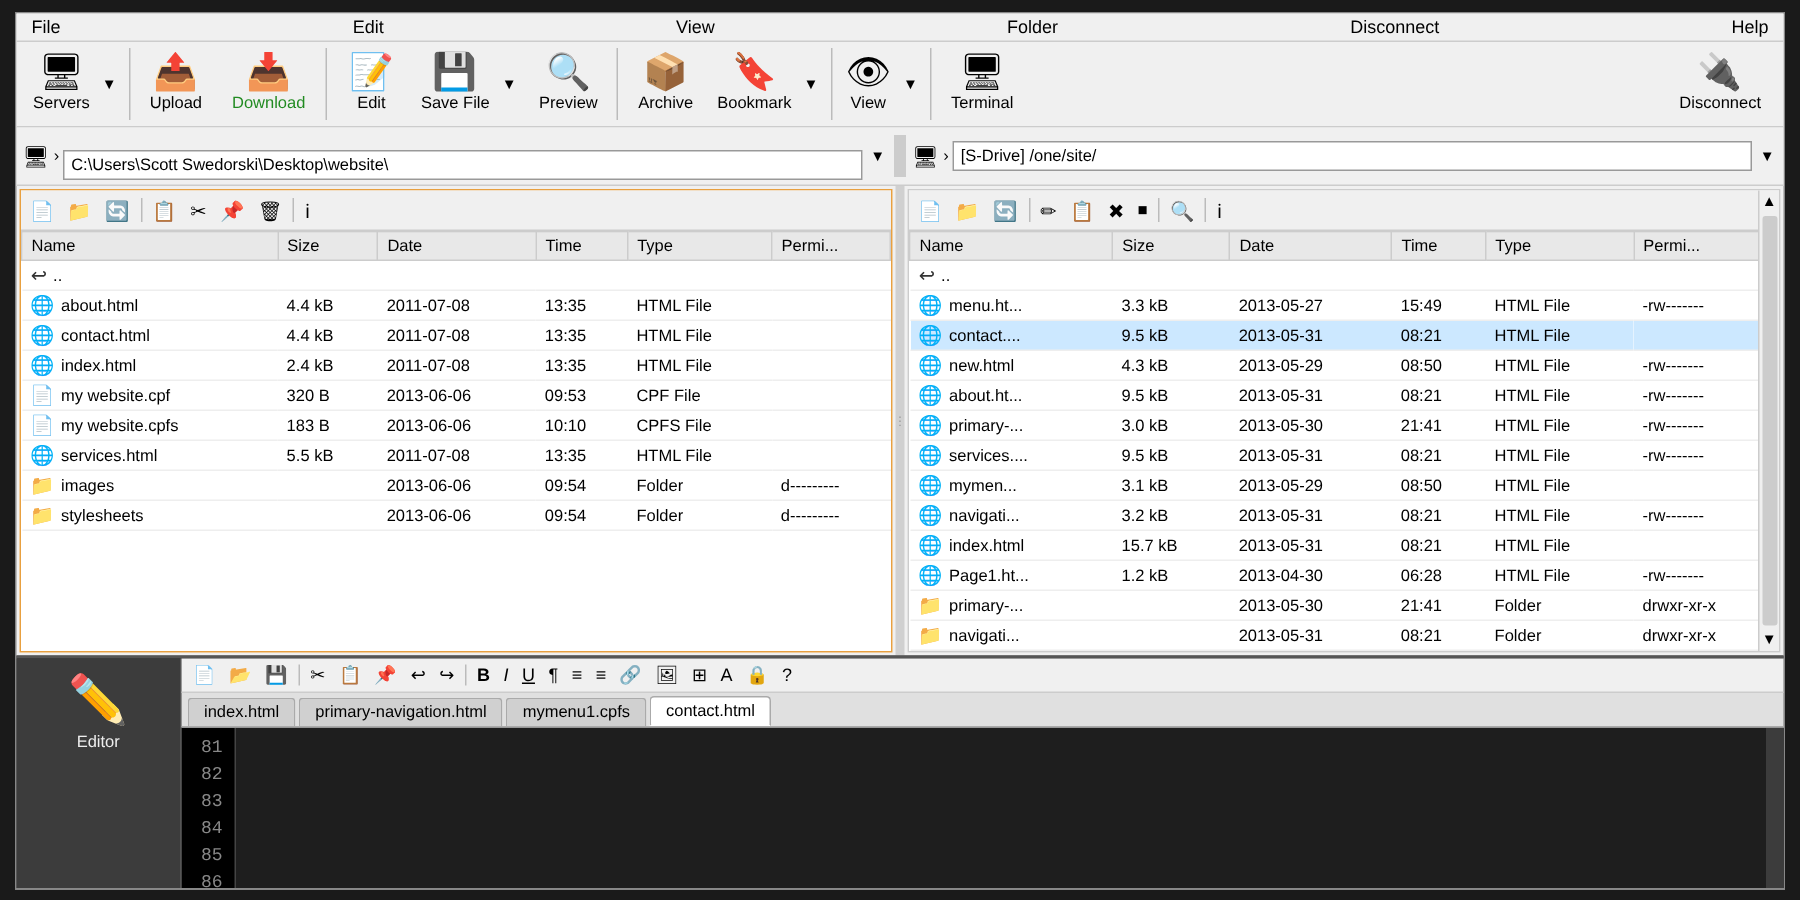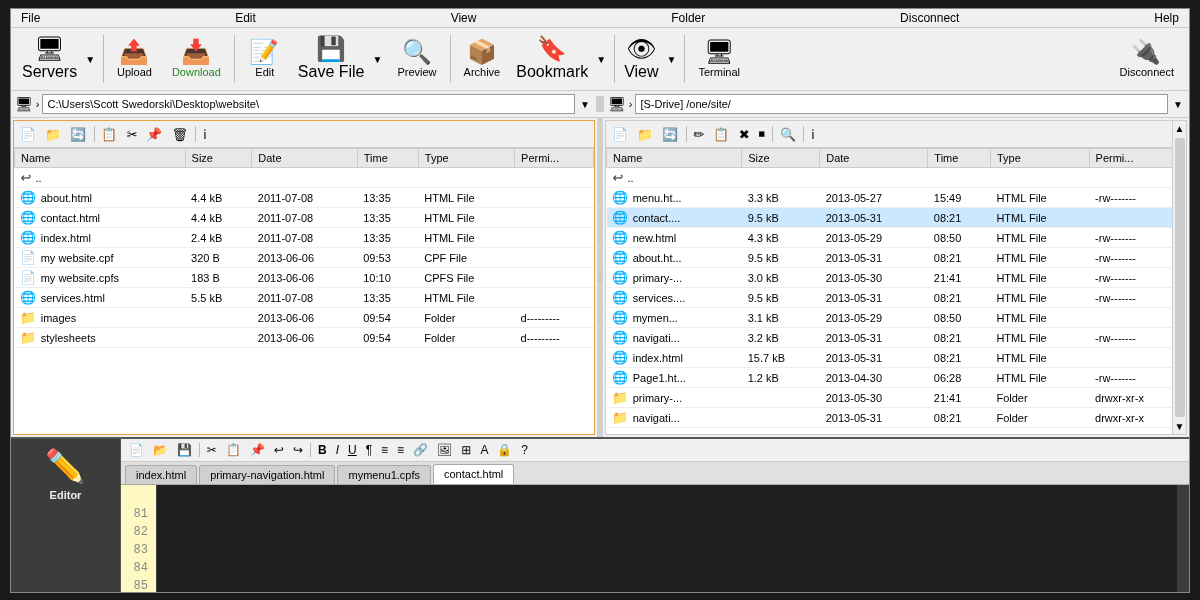--- a/index.html
+++ b/index.html
@@ -14,21 +14,21 @@
     
     .toolbar { background: #f0f0f0; padding: 4px 6px; display: flex; align-items: center; gap: 2px; border-bottom: 1px solid #ccc; }
     .toolbar-btn { display: flex; flex-direction: column; align-items: center; padding: 4px 8px; cursor: pointer; border: 1px solid transparent; min-width: 52px; }
     .toolbar-btn .icon { font-size: 24px; line-height: 1; margin-bottom: 2px; }
     .toolbar-btn .label { font-size: 11px; }
     .toolbar-separator { width: 1px; background: #bbb; height: 48px; margin: 0 2px; }
     .toolbar-btn-with-arrow { display: flex; align-items: stretch; }
     .toolbar-btn-with-arrow .main-part { display: flex; flex-direction: column; align-items: center; padding: 4px 4px; cursor: pointer; border: 1px solid transparent; }
     .toolbar-btn-with-arrow .arrow-part { display: flex; align-items: center; padding: 0 3px; cursor: pointer; border: 1px solid transparent; border-left: none; font-size: 10px; }
     .toolbar-btn-with-arrow .icon { font-size: 24px; line-height: 1; margin-bottom: 2px; }
-    .toolbar-btn-with-arrow .label { font-size: 16px; }
+    .toolbar-btn-with-arrow .label { font-size: 11px; }
     
     
     .address-row { display: flex; background: #f0f0f0; border-bottom: 1px solid #ccc; padding: 3px 4px; gap: 4px; }
     .address-panel { flex: 1; display: flex; align-items: center; gap: 3px; }
     .address-icon { font-size: 14px; }
     .address-input { flex: 1; height: 20px; border: 1px solid #999; padding: 0 4px; font-size: 11px; background: white; }
     .address-arrow { font-size: 10px; cursor: pointer; padding: 2px; }
     
     
     .panels-row { display: flex; flex: 1; overflow: hidden; }
@@ -50,30 +50,30 @@
     .icon-generic { color: #666; font-size: 13px; }
     .icon-up { color: #333; font-size: 13px; }
     
     
     .panel-splitter { width: 6px; background: #d0d0d0; cursor: col-resize; display: flex; align-items: center; justify-content: center; color: #999; font-size: 8px; }
     
     
     .editor-area { height: 155px; background: #2b2b2b; display: flex; border-top: 2px solid #555; }
     .editor-sidebar { width: 110px; background: #3c3c3c; display: flex; flex-direction: column; align-items: center; padding: 8px; border-right: 1px solid #555; }
     .editor-icon { font-size: 32px; margin-bottom: 4px; }
-    .editor-label { color: #eee; font-size: 11px; font-weight: bold; }
+    .editor-label { color: #eee; font-size: 11px; }
     .editor-main { flex: 1; display: flex; flex-direction: column; }
     .editor-toolbar { background: #f0f0f0; padding: 2px 4px; display: flex; align-items: center; gap: 1px; border-bottom: 1px solid #ccc; }
     .editor-toolbar-btn { padding: 1px 3px; cursor: pointer; font-size: 12px; border: 1px solid transparent; }
     .editor-toolbar-sep { width: 1px; background: #bbb; height: 14px; margin: 0 2px; }
     .editor-tabs { background: #e0e0e0; display: flex; align-items: flex-end; padding: 2px 4px 0; gap: 2px; border-bottom: 1px solid #aaa; }
     .editor-tab { padding: 3px 10px; background: #d0d0d0; border: 1px solid #aaa; border-bottom: none; cursor: pointer; font-size: 11px; border-radius: 3px 3px 0 0; }
     .editor-tab.active { background: white; border-bottom: 1px solid white; }
     .editor-content { flex: 1; background: #1e1e1e; overflow: auto; font-family: 'Courier New', monospace; font-size: 12px; display: flex; }
-    .line-numbers { background: #fef9c3; color: #888; padding: 20px 8px; text-align: right; user-select: none; min-width: 36px; border-right: 1px solid #444; }
+    .line-numbers { background: #000000; color: #888; padding: 4px 8px; text-align: right; user-select: none; min-width: 36px; border-right: 1px solid #444; }
     .line-numbers div { line-height: 18px; }
     .code-content { padding: 4px 8px; color: #d4d4d4; flex: 1; }
     .code-content div { line-height: 18px; }
     .code-tag { color: #569cd6; }
     .code-comment { color: #6a9955; }
     .scrollbar-right { width: 12px; background: #3c3c3c; }
   </style>
 </head>
 <body>
 
@@ -150,21 +150,21 @@
     <div class="toolbar-btn">
       <span class="icon">🔌</span>
       <span class="label">Disconnect</span>
     </div>
   </div>
 
   <div class="address-row">
     <div class="address-panel">
       <span class="address-icon">🖥</span>
       <span style="font-size:11px;">›</span>
-      <input class="address-input" style="font-size: 11px;" value="C:\Users\Scott Swedorski\Desktop\website\">
+      <input class="address-input" style="font-size: 11px; margin-top: 12px;" value="C:\Users\Scott Swedorski\Desktop\website\">
       <span class="address-arrow">▼</span>
     </div>
     <div style="width:8px; background:#ccc; margin:2px 0;"></div>
     <div class="address-panel">
       <span class="address-icon">🖥</span>
       <span style="font-size:11px;">›</span>
       <input class="address-input" value="[S-Drive] /one/site/" style="">
       <span class="address-arrow">▼</span>
     </div>
   </div>

